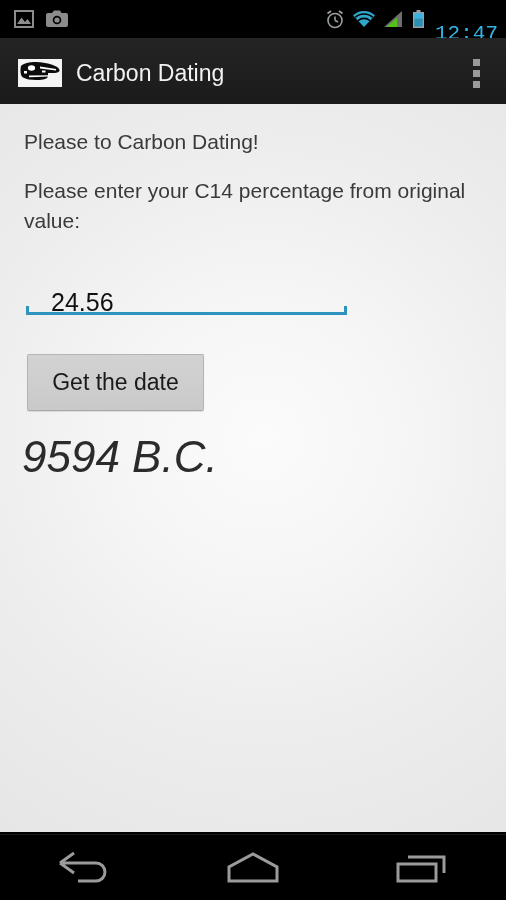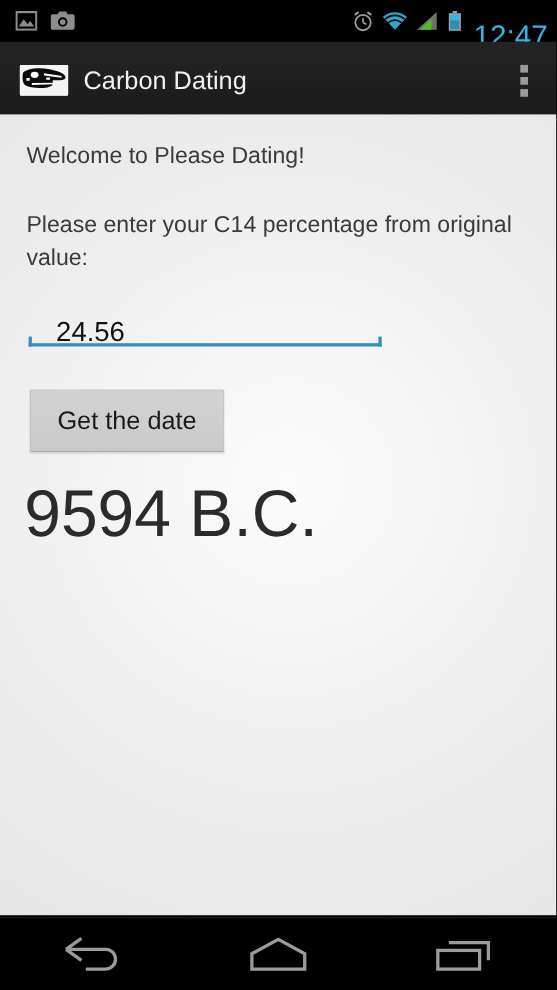--- a/index.html
+++ b/index.html
@@ -40,24 +40,24 @@
     display: flex;
     align-items: center;
     gap: 7px;
   }
   .sb-icon {
     display: block;
     line-height: 0;
   }
   #status-clock {
     color: #33b5e5;
-    font-size: 27px;
+    font-size: 21px;
     letter-spacing: 0px;
     margin-left: 3px;
-    font-family: Liberation Sans, sans-serif;
+    font-family: Liberation Mono, monospace;
     margin-top: 28px;
   }
 
   
   #action-bar {
     position: absolute;
     left: 0; top: 38px;
     width: 506px;
     height: 72px;
     background: #1b1b1b;
@@ -118,21 +118,21 @@
     position: absolute;
     left: 24px;
     top: 26px;
     font-size: 21px;
     color: #3a3a3a;
     white-space: nowrap;
   }
   #prompt-text {
     position: absolute;
     left: 24px;
-    top: 86px;
+    top: 72px;
     width: 462px;
     font-size: 21px;
     color: #3a3a3a;
     line-height: 30px;
   }
   
   #input-wrap {
     position: absolute;
     left: 26px;
     top: 164px;
@@ -189,24 +189,25 @@
     font-size: 23px;
     color: #1a1a1a;
     cursor: pointer;
     padding: 4px;
     box-shadow: 0 1px 1px rgba(0,0,0,0.10);
   }
   #result-text {
     position: absolute;
     left: 22px;
     top: 328px;
-    font-size: 60px;
+    font-size: 44px;
     color: #2b2b2b;
     letter-spacing: 0px;
     white-space: nowrap;
+    font-style: italic;
   }
 
   
   #nav-bar {
     position: absolute;
     left: 0;
     top: 834px;
     width: 506px;
     height: 66px;
     background: #000000;
@@ -297,21 +298,21 @@
     <span id="app-title">Carbon Dating</span>
     <span id="overflow-menu">
       <i></i>
       <i></i>
       <i></i>
     </span>
   </div>
 
   <div id="content">
 
-    <div id="welcome-text">Welcome to Please Dating!</div>
+    <div id="welcome-text">Please to Carbon Dating!</div>
 
     <div id="prompt-text">Please enter your C14 percentage from original value:</div>
 
     <div id="input-wrap">
       <input id="c14-input" type="text" value="24.56" style="">
       <div id="input-underline"></div>
     </div>
 
     <button id="get-date-button">Get the date</button>
 

